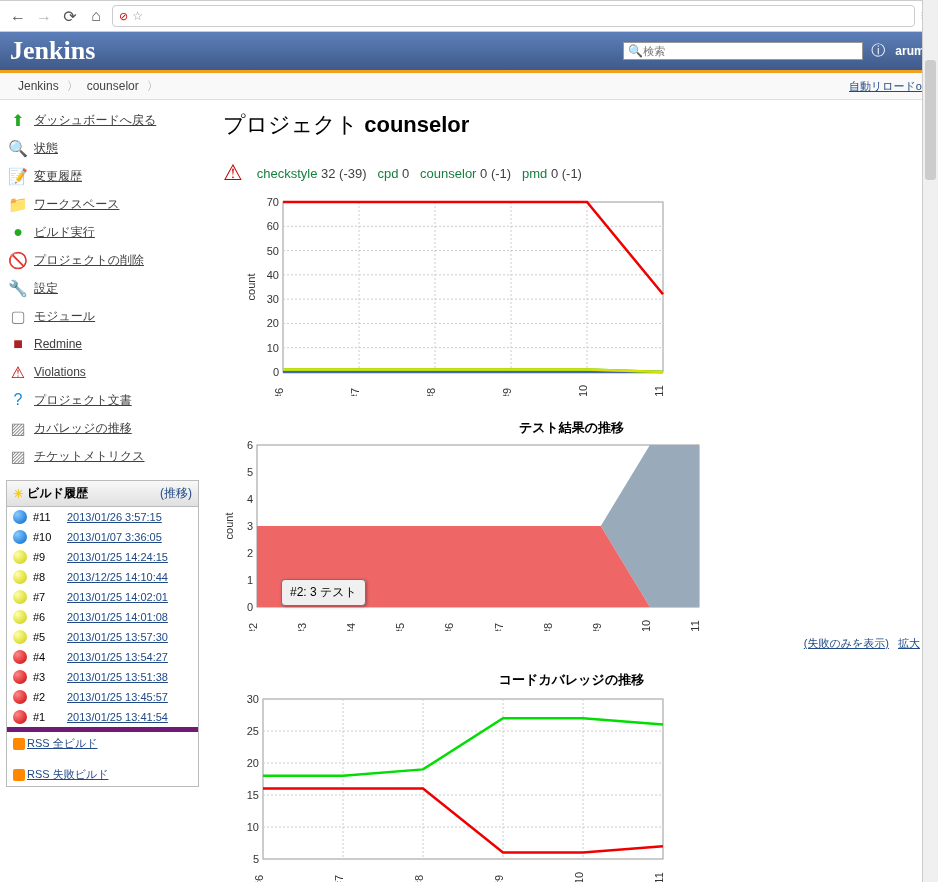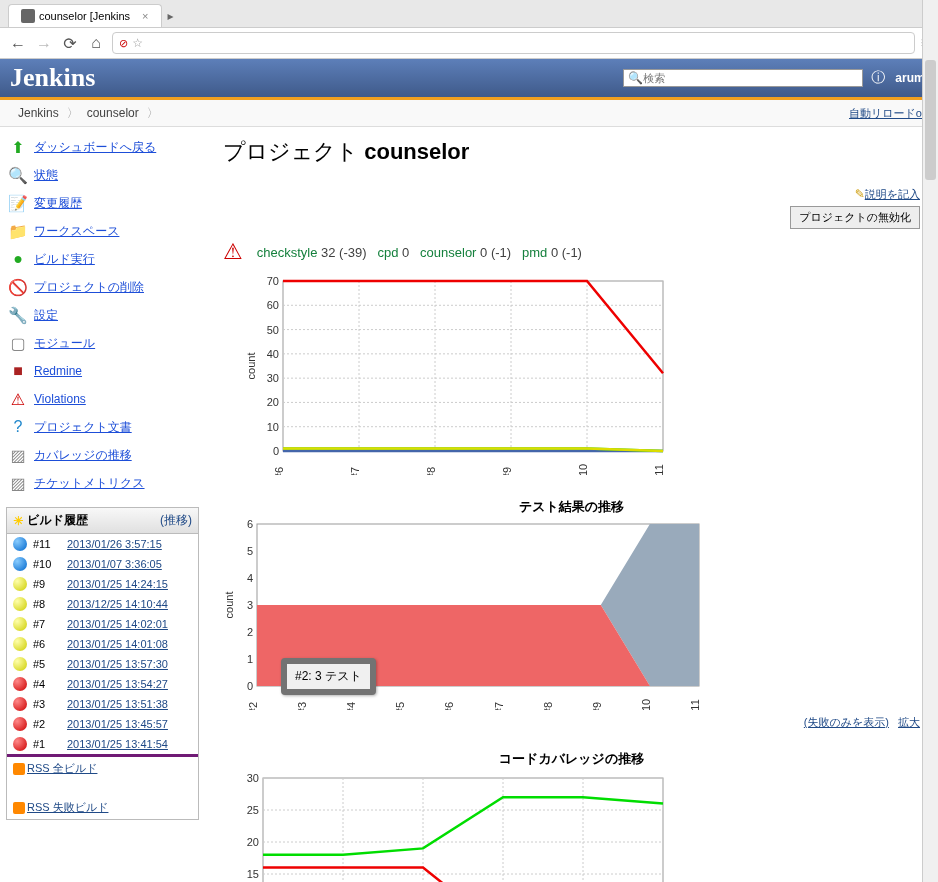--- a/index.html
+++ b/index.html
@@ -25,67 +25,59 @@
 .help-icon { color: #fff; margin-right: 10px; font-size: 14px; }
 .user-name { color: #fff; font-weight: bold; }
 .breadcrumb { background: #f9f9f9; border-bottom: 1px solid #ddd; padding: 4px 10px; display: flex; align-items: center; }
 .breadcrumb-item { color: #444; padding: 2px 8px; cursor: pointer; }
 .breadcrumb-sep { color: #999; }
 .auto-reload { margin-left: auto; color: #204a87; text-decoration: underline; cursor: pointer; font-size: 11px; }
 .main-layout { display: flex; }
 .sidebar { width: 205px; padding: 6px; }
 .side-item { display: flex; align-items: center; padding: 4px 2px; gap: 6px; }
 .side-icon { width: 20px; height: 20px; display: flex; align-items: center; justify-content: center; font-size: 16px; }
-.side-link { color: #1d4ed8; text-decoration: underline; font-size: 12px; cursor: pointer; }
+.side-link { color: #404040; text-decoration: underline; font-size: 12px; cursor: pointer; }
 .build-history { border: 1px solid #bbb; margin-top: 10px; }
 .build-history-header { background: linear-gradient(#f8f8f8, #e0e0e0); padding: 4px 6px; display: flex; align-items: center; font-weight: bold; border-bottom: 1px solid #bbb; }
 .build-history-header .trend { margin-left: auto; font-weight: normal; color: #204a87; cursor: pointer; }
 .build-row { display: flex; align-items: center; padding: 3px 6px; gap: 6px; font-size: 11px; }
 .build-ball { width: 14px; height: 14px; border-radius: 50%; }
 .ball-blue { background: radial-gradient(circle at 30% 30%, #8cf, #06c); }
 .ball-yellow { background: radial-gradient(circle at 30% 30%, #ffa, #cc0); }
 .ball-red { background: radial-gradient(circle at 30% 30%, #f88, #c00); }
 .build-num { width: 28px; }
 .build-date { color: #204a87; text-decoration: underline; cursor: pointer; }
-.rss-row { padding: 4px 6px; border-top: 3px solid #701a75; display: flex; gap: 24px; flex-wrap: wrap; }
+.rss-row { padding: 4px 6px; border-top: 5px solid #701a75; display: flex; gap: 16px; flex-wrap: wrap; }
 .rss-link { color: #204a87; text-decoration: underline; cursor: pointer; font-size: 11px; display: flex; align-items: center; gap: 2px; }
 .rss-icon { width: 12px; height: 12px; background: #f80; border-radius: 2px; display: inline-block; }
 .content { flex: 1; padding: 10px 18px; position: relative; }
 .page-title { font-size: 22px; font-weight: bold; margin-bottom: 20px; }
 .top-actions { text-align: right; margin-bottom: 6px; }
 .desc-link { color: #204a87; text-decoration: underline; cursor: pointer; font-size: 11px; }
 .disable-btn { background: #eee; border: 1px solid #999; padding: 3px 8px; font-size: 11px; cursor: pointer; margin-top: 4px; }
 .violations-summary { display: flex; align-items: center; gap: 14px; margin: 10px 0; font-size: 13px; }
 .warn-icon { color: #c00; font-size: 22px; }
 .v-label { color: #15803d; }
 .v-val { color: #404040; }
 .chart-box { position: relative; margin: 8px 0 20px 20px; }
 .chart-title { text-align: center; font-weight: bold; font-size: 13px; margin-bottom: 4px; }
 .chart-links { text-align: right; font-size: 11px; margin-top: 2px; }
 .chart-links a { color: #204a87; text-decoration: underline; cursor: pointer; margin-left: 6px; }
 .legend-box { position: absolute; background: #fff; border: 1px solid #999; padding: 4px 6px; font-size: 11px; }
 .legend-row { display: flex; align-items: center; gap: 4px; margin: 1px 0; }
 .legend-swatch { width: 14px; height: 2px; }
 .axis-label { font-size: 11px; fill: #333; }
-.tooltip-box { position: absolute; background: #f0f0f0; border: 6px solid #737373; border-radius: 4px; padding: 4px 8px; font-size: 12px; box-shadow: 1px 1px 3px rgba(0,0,0,0.3); }
+.tooltip-box { position: absolute; background: #f0f0f0; border: 1px solid #737373; border-radius: 4px; padding: 4px 8px; font-size: 12px; box-shadow: 1px 1px 3px rgba(0,0,0,0.3); }
 .vscroll { position: absolute; right: 0; top: 0; bottom: 0; width: 16px; background: #f0f0f0; border-left: 1px solid #ccc; }
 .vscroll-thumb { position: absolute; left: 2px; right: 2px; top: 60px; height: 120px; background: #ccc; border-radius: 3px; }
 </style>
 </head>
 <body>
 
 <div class="browser-chrome">
-  <div class="tab-bar">
-    <div class="tab">
-      <span class="tab-favicon"></span>
-      <span>counselor [Jenkins</span>
-      <span class="tab-close">×</span>
-    </div>
-    <span class="new-tab">▸</span>
-  </div>
   <div class="addr-bar">
     <span class="nav-btn">←</span>
     <span class="nav-btn" style="color:#bbb">→</span>
     <span class="nav-btn">⟳</span>
     <span class="nav-btn">⌂</span>
     <div class="url-box">
       <span class="url-icon">⊘</span>
       <span class="star-icon">☆</span>
     </div>
     <span class="menu-icon">≡</span>
@@ -240,24 +232,20 @@
             <span>RSS 失敗ビルド</span>
           </span>
       </div>
     </div>
   </div>
 
   <div class="content">
     <h1 class="page-title">
       <span style="font-weight:normal">プロジェクト </span><span>counselor</span>
     </h1>
-    <div class="top-actions">
-      <span style="color:#c90">✎</span><a class="desc-link">説明を記入</a><br>
-      <button class="disable-btn">プロジェクトの無効化</button>
-    </div>
 
     <div class="violations-summary">
       <span class="warn-icon">⚠</span>
       <span id="viol-items"><span class="v-label">checkstyle </span><span class="v-val">32 (-39)</span> &nbsp; <span class="v-label">cpd </span><span class="v-val">0</span> &nbsp; <span class="v-label">counselor </span><span class="v-val">0 (-1)</span> &nbsp; <span class="v-label">pmd </span><span class="v-val">0 (-1)</span></span>
     </div>
 
     <div class="chart-box">
       <svg width="430" height="200" id="chart1">
           <rect x="40" y="6" width="380" height="170" fill="#fff" stroke="#999"></rect>
           <line x1="40" y1="176" x2="420" y2="176" stroke="#ccc" stroke-dasharray="2,2"></line>

